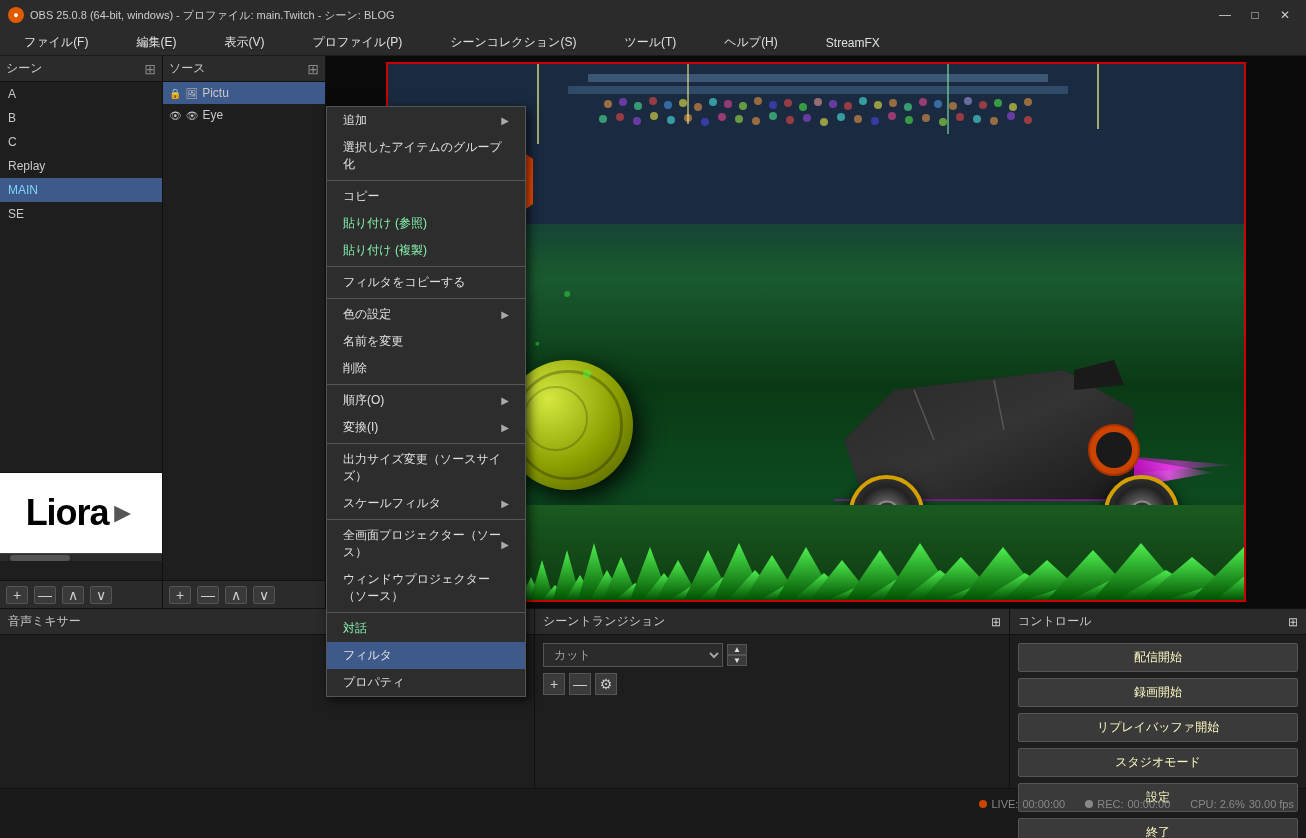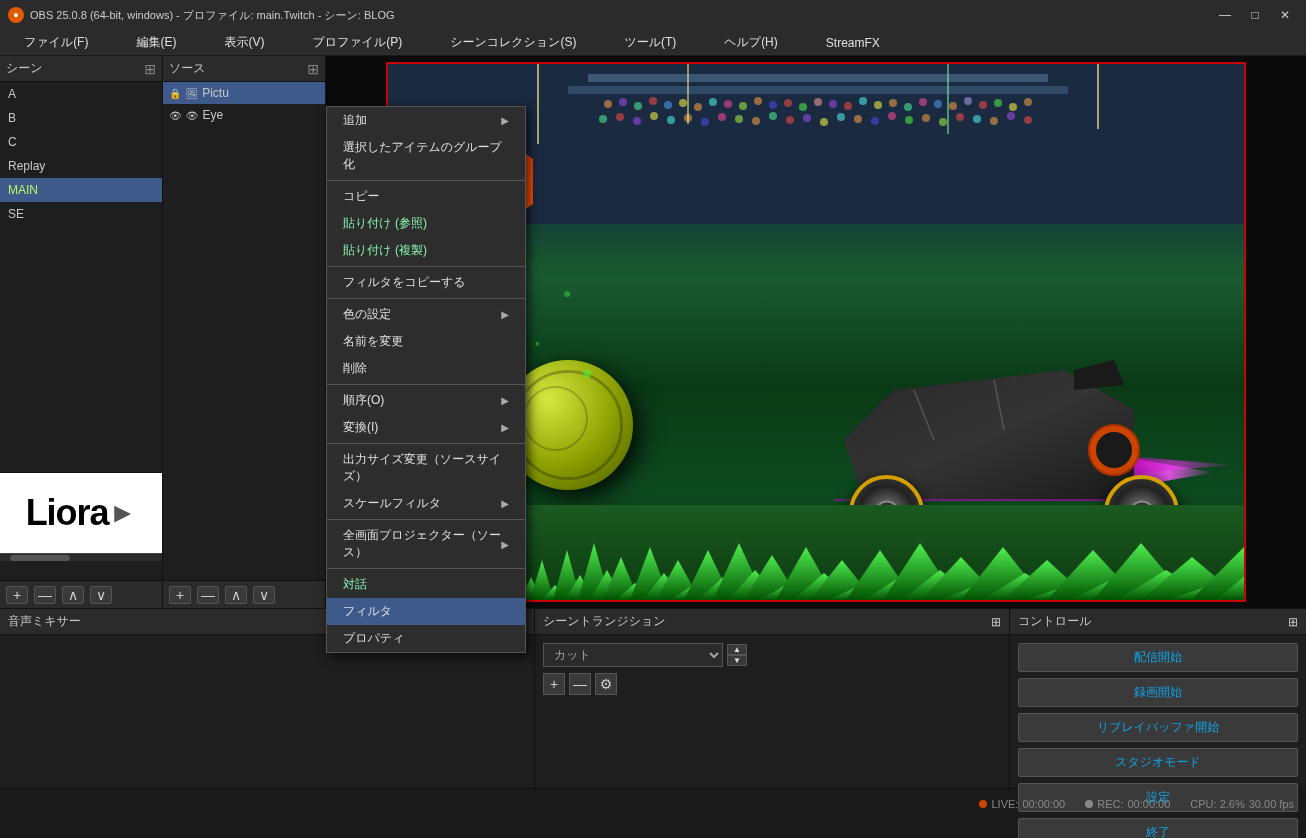--- a/index.html
+++ b/index.html
@@ -108,21 +108,21 @@
       font-size: 14px;
       color: #888;
       cursor: pointer;
     }
     .scene-item {
       padding: 5px 8px;
       cursor: pointer;
       font-size: 12px;
       color: #c8c8c8;
     }
-    .scene-item.active { background: #3d5a8a; color: #bef264; }
+    .scene-item.active { background: #3d5a8a; color: #7dd3fc; }
 
     .panel-footer {
       margin-top: auto;
       height: 28px;
       background: #2b2b2b;
       display: flex;
       align-items: center;
       padding: 0 6px;
       gap: 6px;
       border-top: 1px solid #111;
@@ -348,21 +348,21 @@
     }
     .controls-content {
       padding: 8px;
       display: flex;
       flex-direction: column;
       gap: 6px;
     }
     .ctrl-btn {
       background: #3a3a3a;
       border: 1px solid #555;
-      color: #0ea5e9;
+      color: #fef9c3;
       padding: 5px 10px;
       font-size: 12px;
       cursor: pointer;
       text-align: center;
       border-radius: 2px;
     }
 
     
     #status-bar {
       height: 30px;
@@ -534,20 +534,23 @@
         <span>出力サイズ変更（ソースサイズ）</span>
       </div>
       <div class="ctx-item">
         <span>スケールフィルタ</span>
         <span class="ctx-arrow">▶</span>
       </div>
       <div class="ctx-separator"></div>
       <div class="ctx-item">
         <span>全画面プロジェクター（ソース）</span>
         <span class="ctx-arrow">▶</span>
+      </div>
+      <div class="ctx-item">
+        <span>ウィンドウプロジェクター（ソース）</span>
       </div>
       <div class="ctx-separator"></div>
       <div class="ctx-item disabled">
         <span>対話</span>
       </div>
       <div class="ctx-item selected">
         <span>フィルタ</span>
       </div>
       <div class="ctx-item">
         <span>プロパティ</span>

